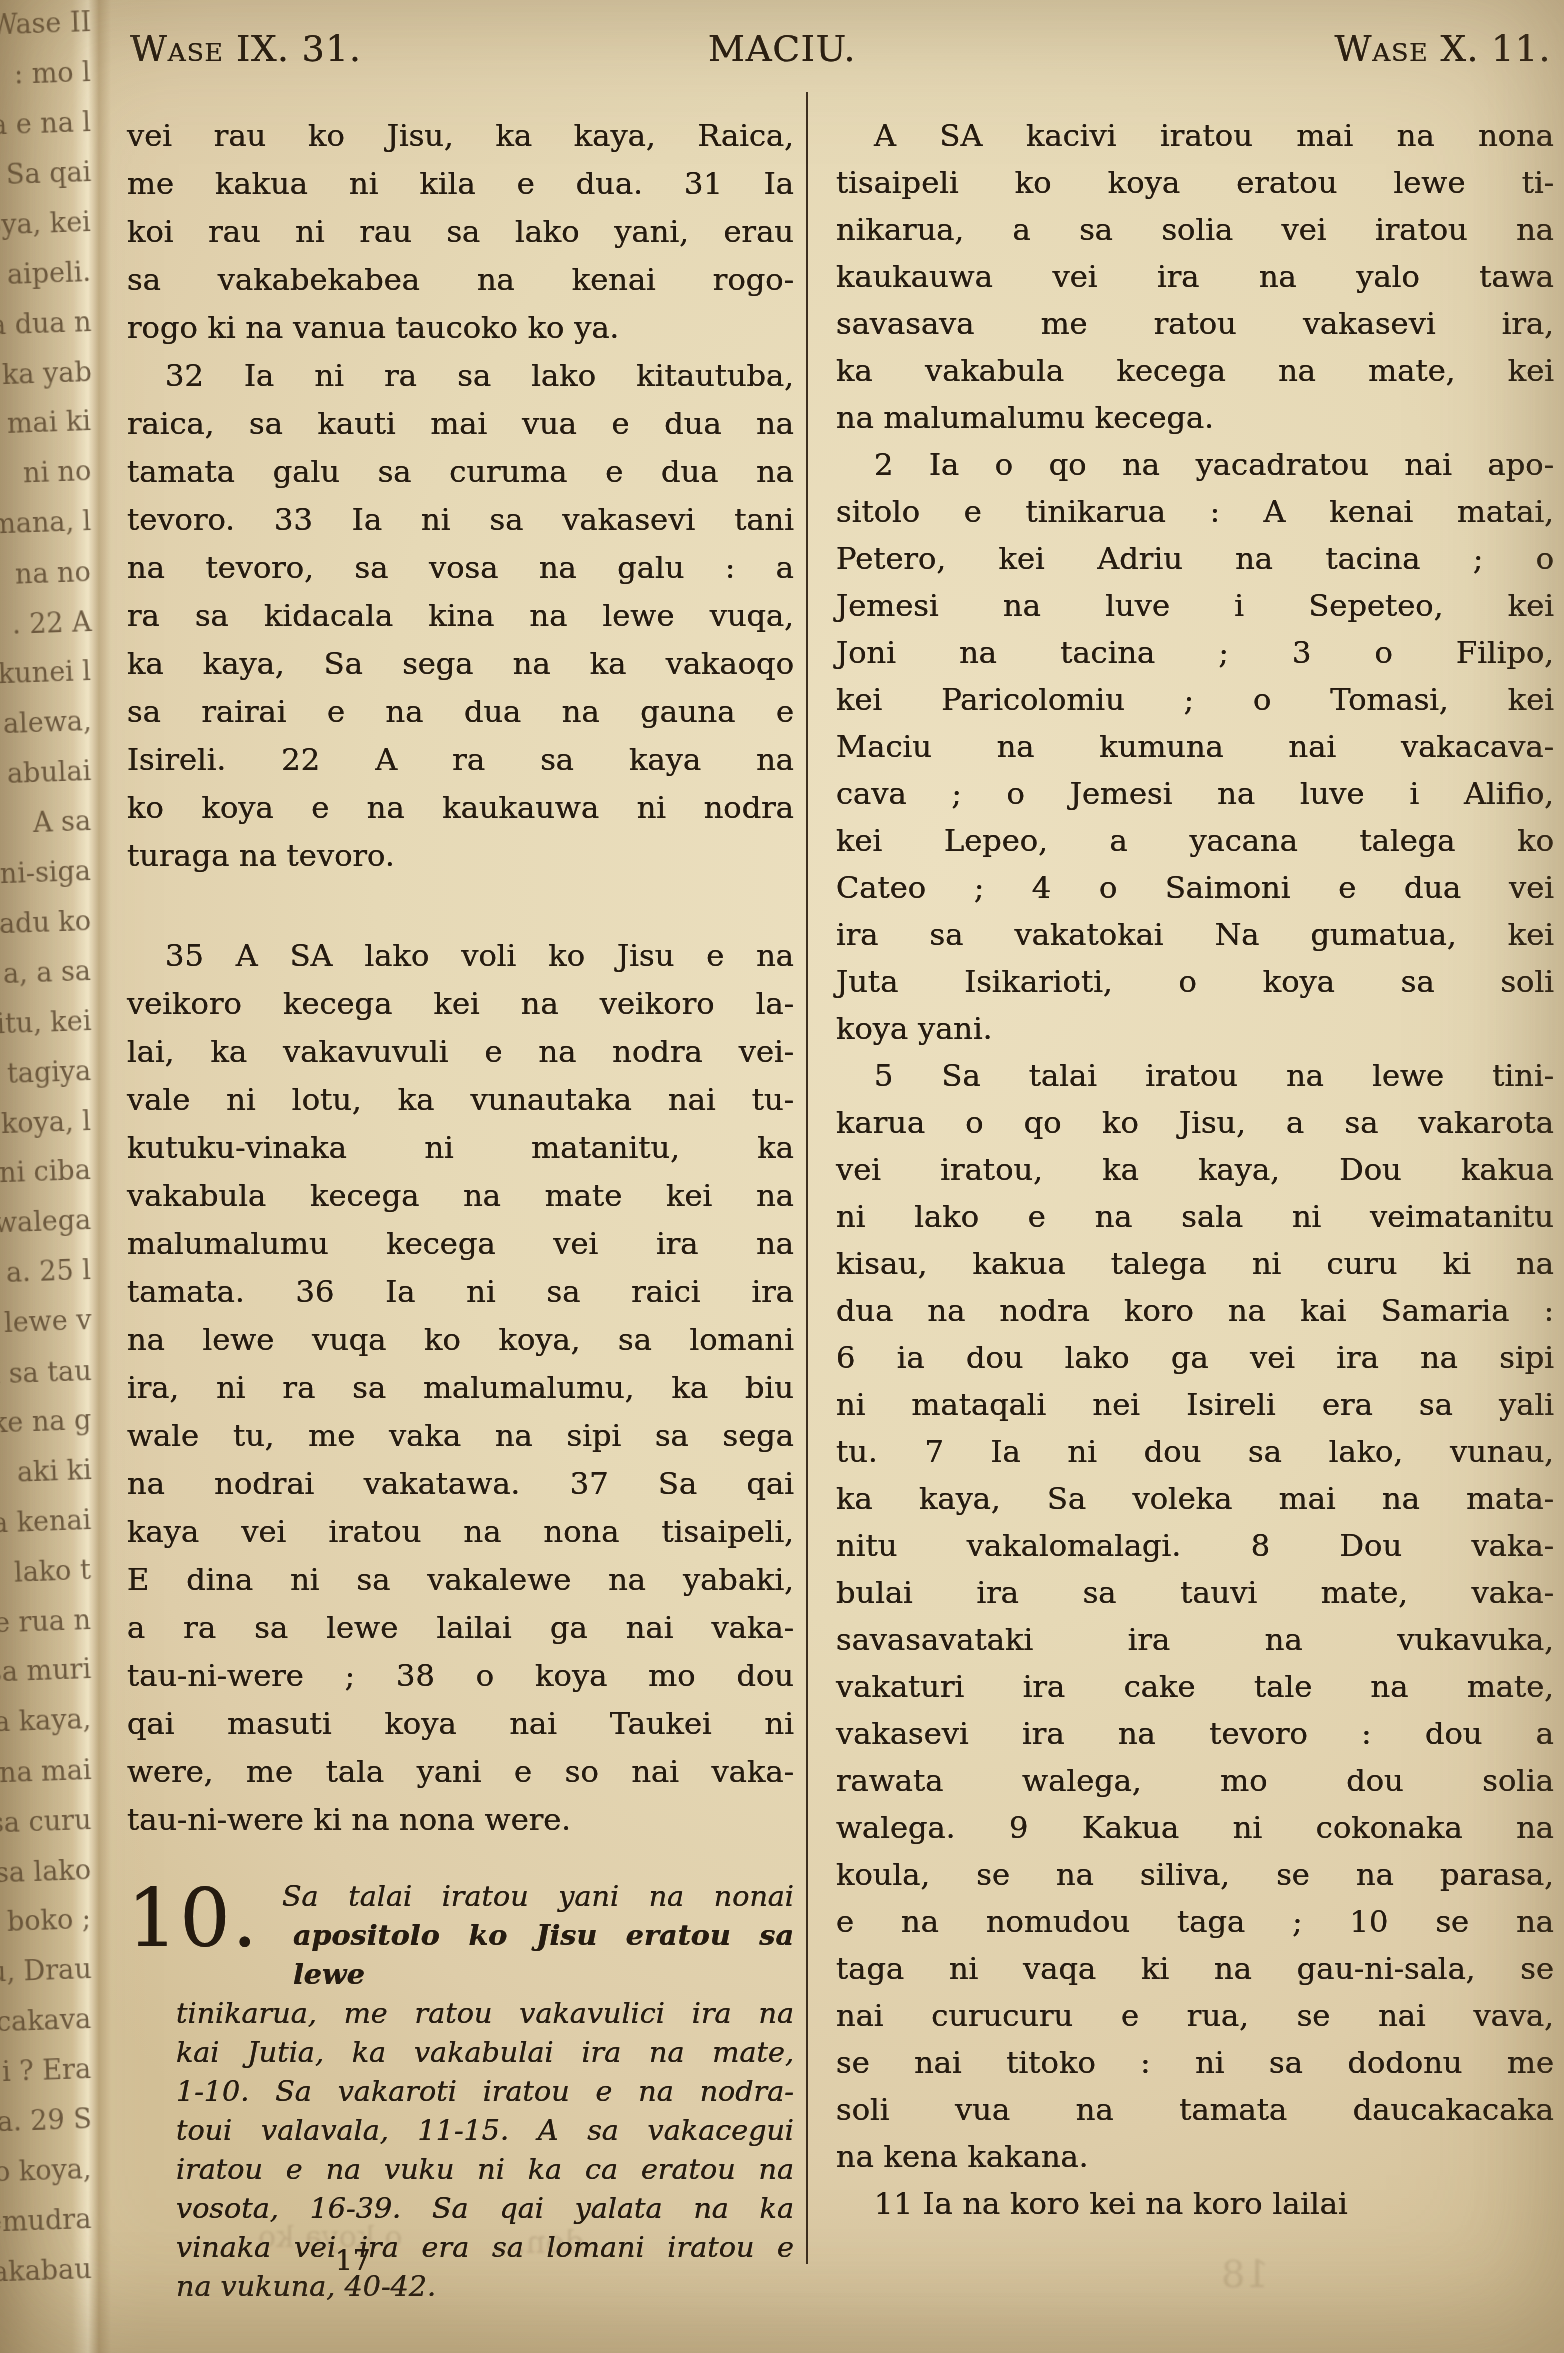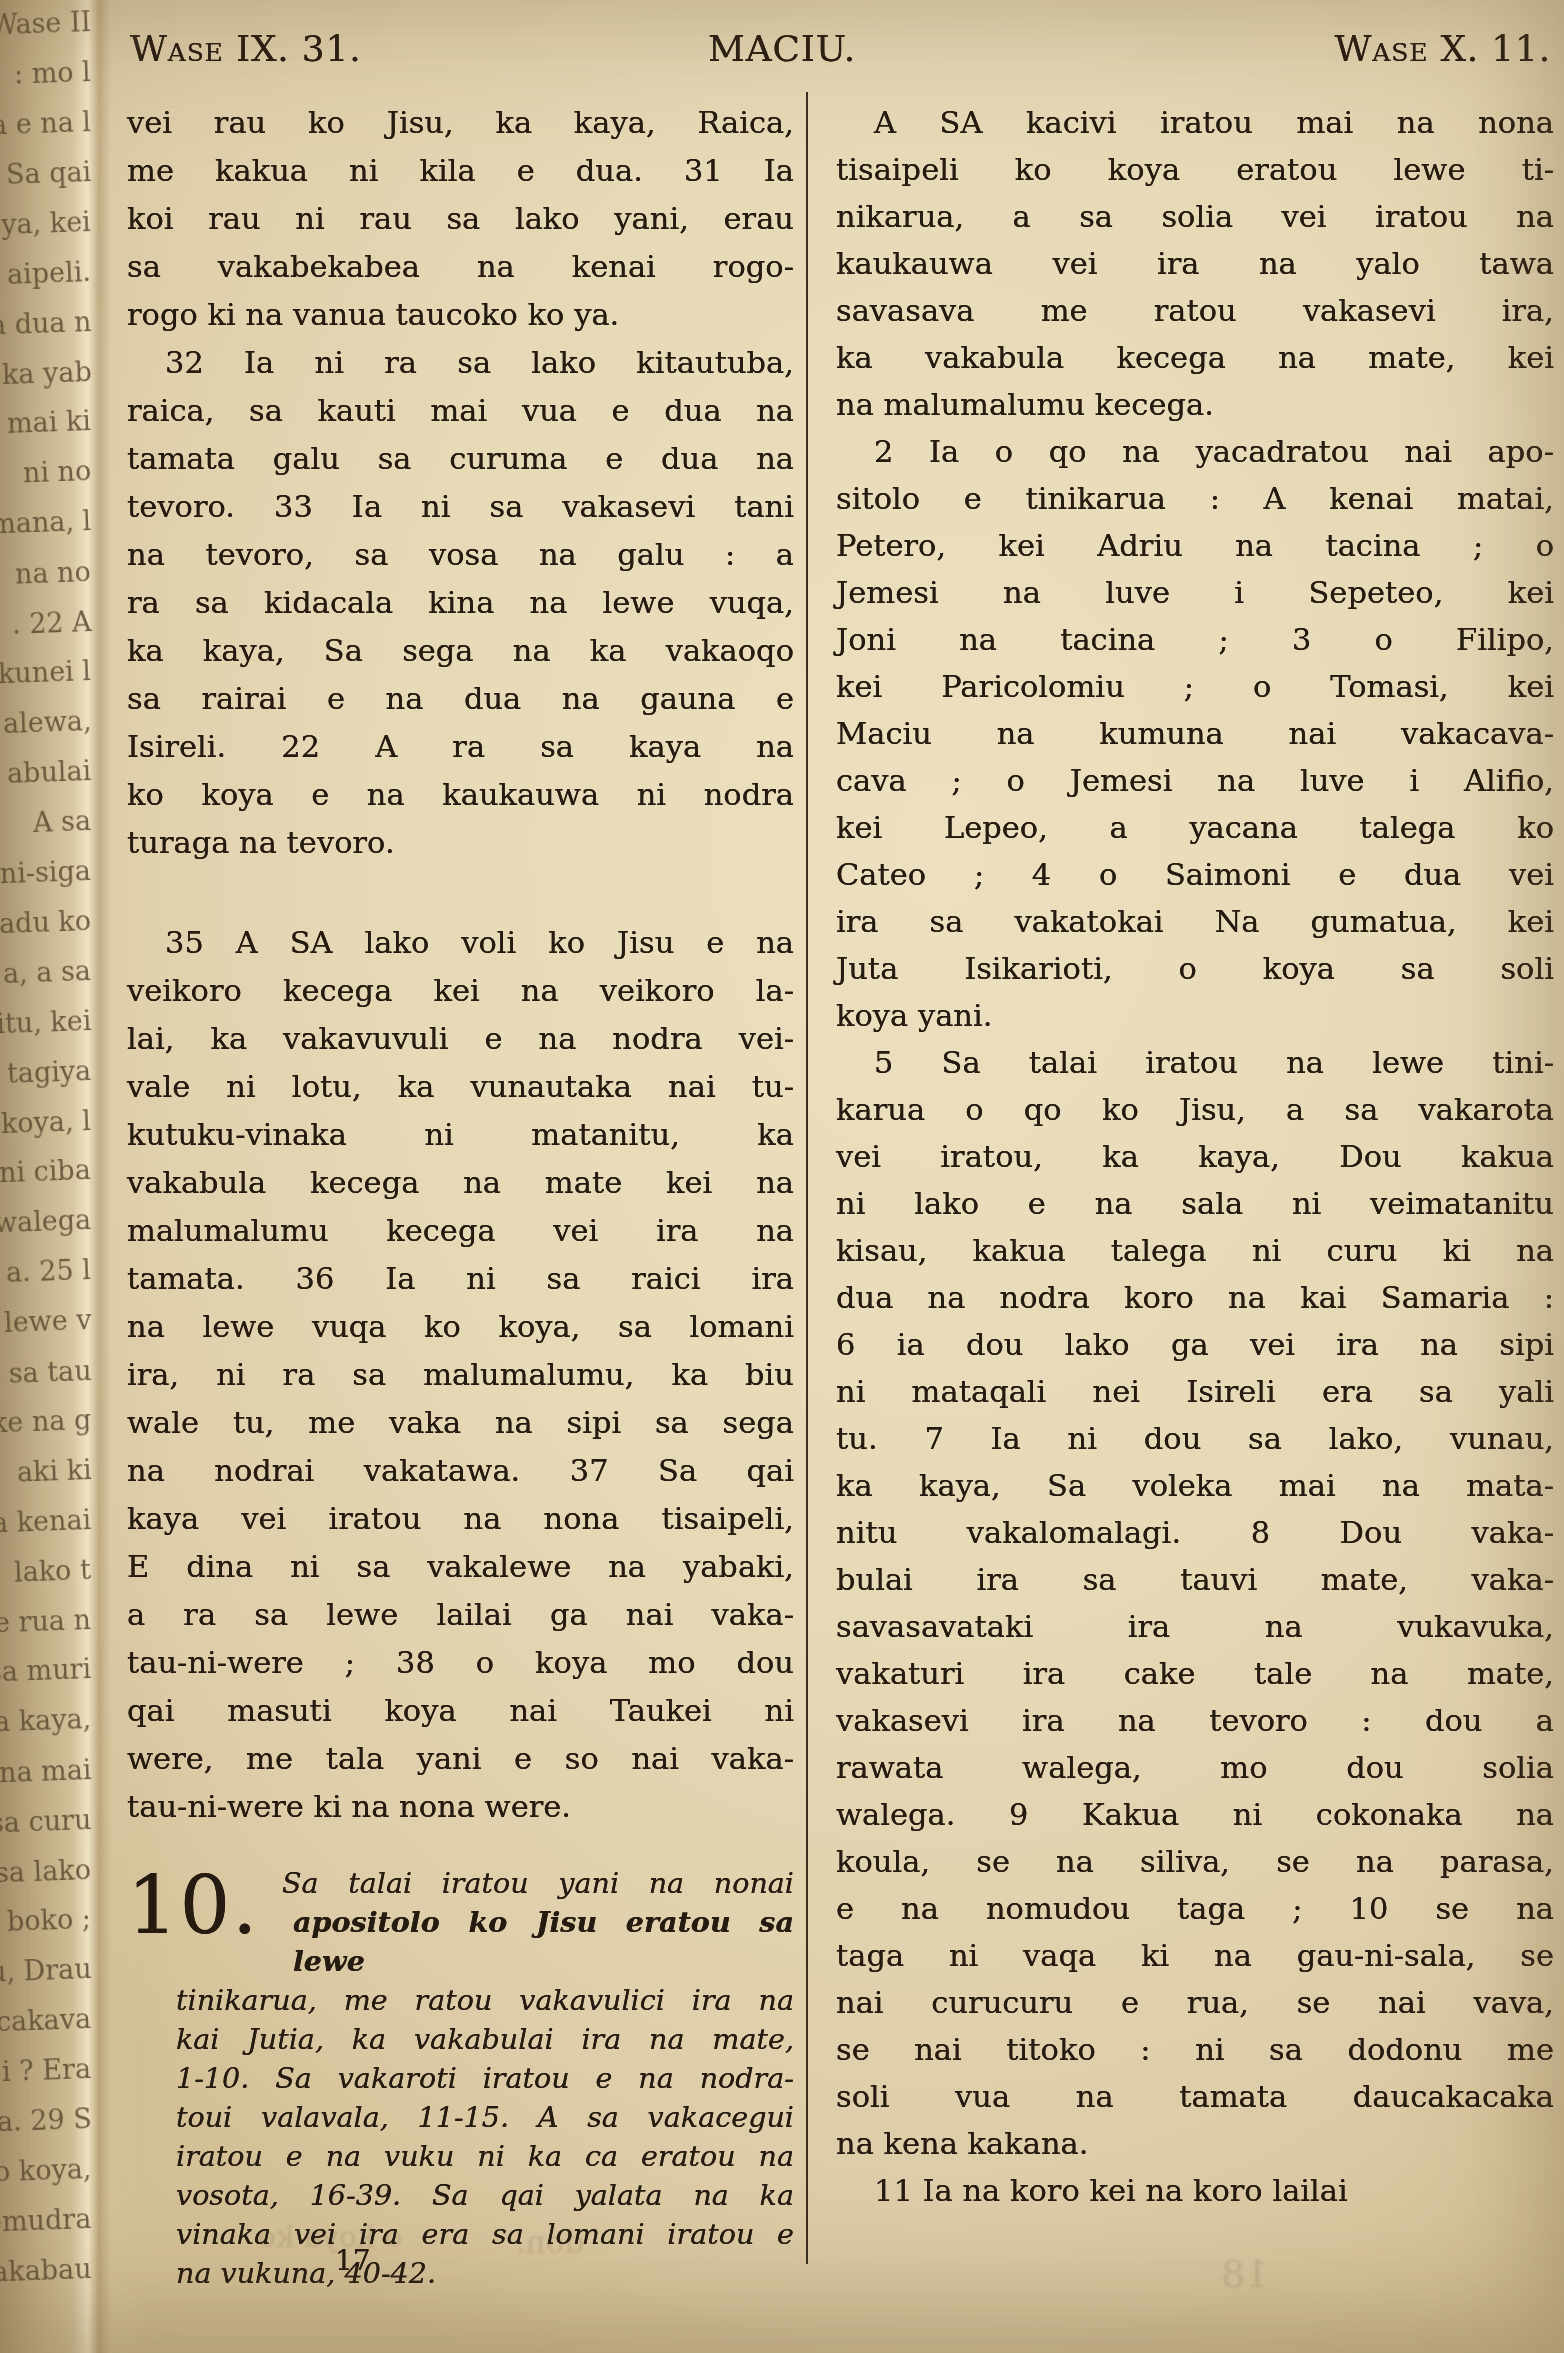--- a/index.html
+++ b/index.html
@@ -30,21 +30,21 @@
   .vignette{position:absolute;inset:0;z-index:9;pointer-events:none;
     box-shadow:inset 0 0 149px rgba(118,94,58,.38), inset 0 -31px 94px rgba(118,94,58,.18);}
   
   .hitem{position:absolute;top:28px;font-size:36px;letter-spacing:0.8px;
     text-shadow:0 0 0.5px currentColor}
   .sc{font-variant:small-caps}
   .h-left{left:130px}
   .h-center{left:782px;transform:translateX(-50%)}
   .h-right{right:14px}
   
-  .col{position:absolute;top:99px;font-size:30.5px;line-height:48px;z-index:4;
+  .col{position:absolute;top:112px;font-size:30.5px;line-height:48px;z-index:4;
     text-shadow:0 0 0.5px currentColor}
   #col-left{left:127px;width:667px}
   #col-right{left:836px;width:718px;line-height:47px}
   .line{min-height:1em}
   .line.just{text-align:justify;text-align-last:justify;text-justify:inter-word}
   .line.ind{text-indent:38px}
   .para.gap{margin-top:52px}
   .para.chapter{position:relative;margin-top:33px;font-style:italic;
     font-size:28.6px;line-height:39px}
   .dropcap{position:absolute;left:0;top:1.6px;font-style:normal;font-size:80px;

